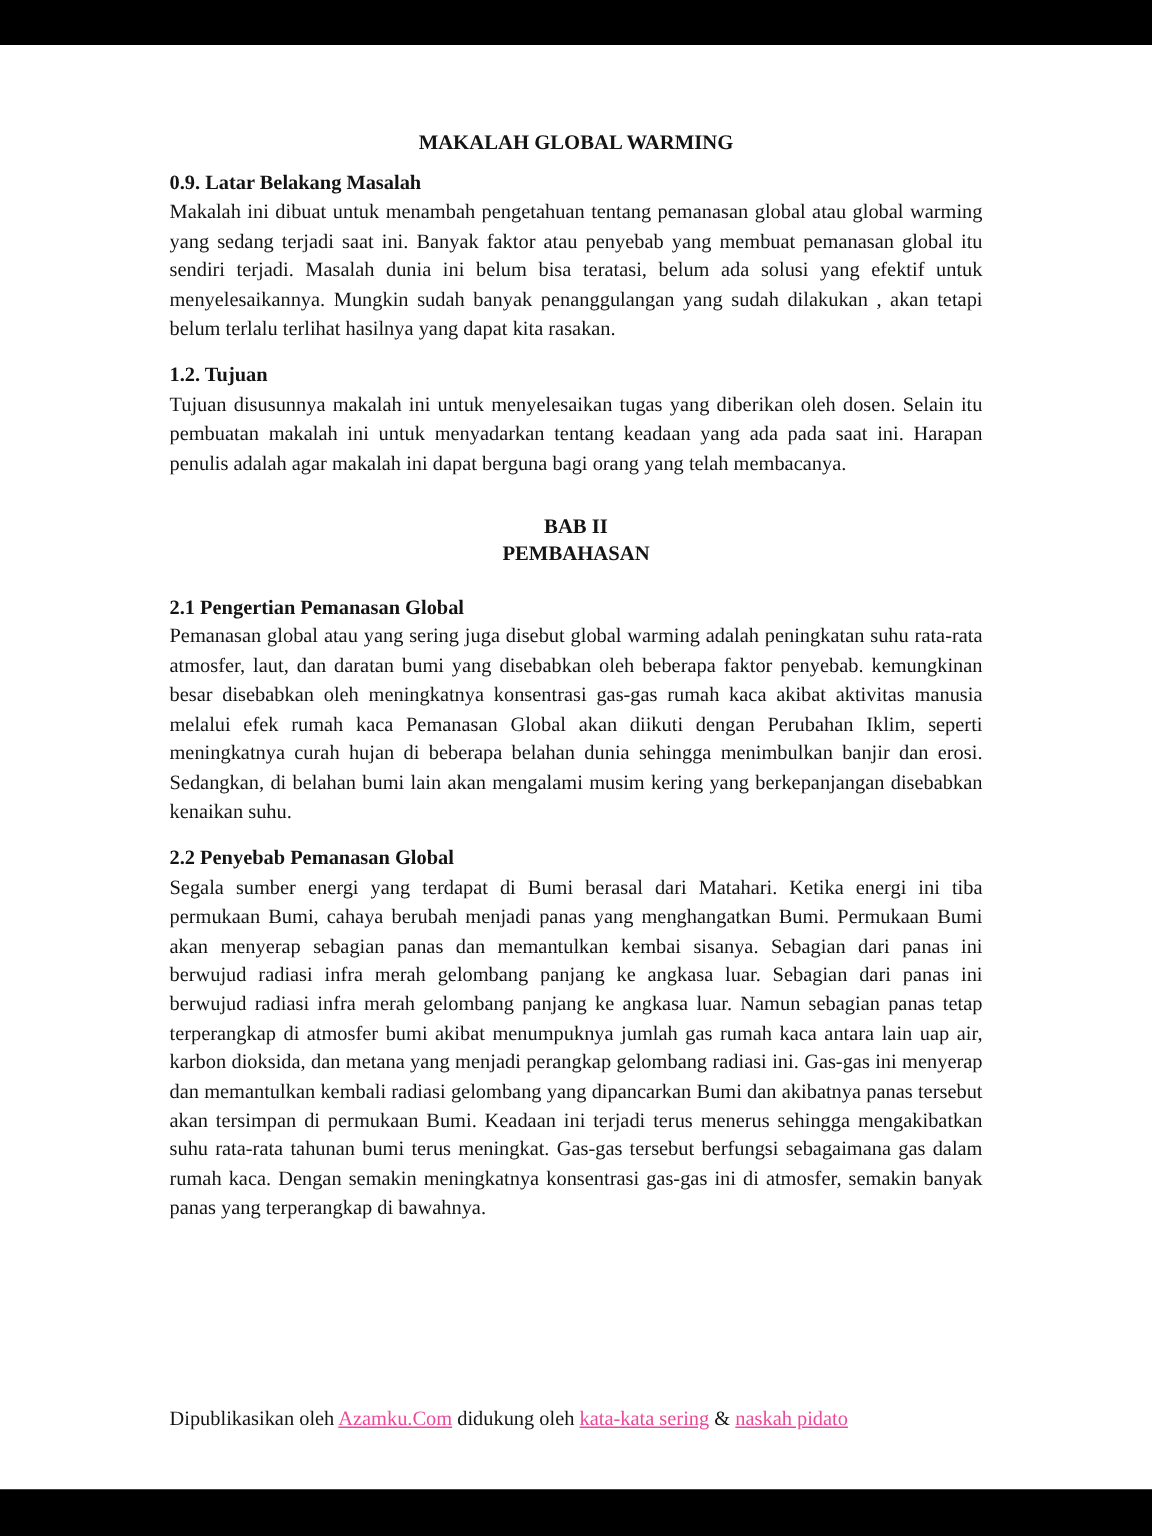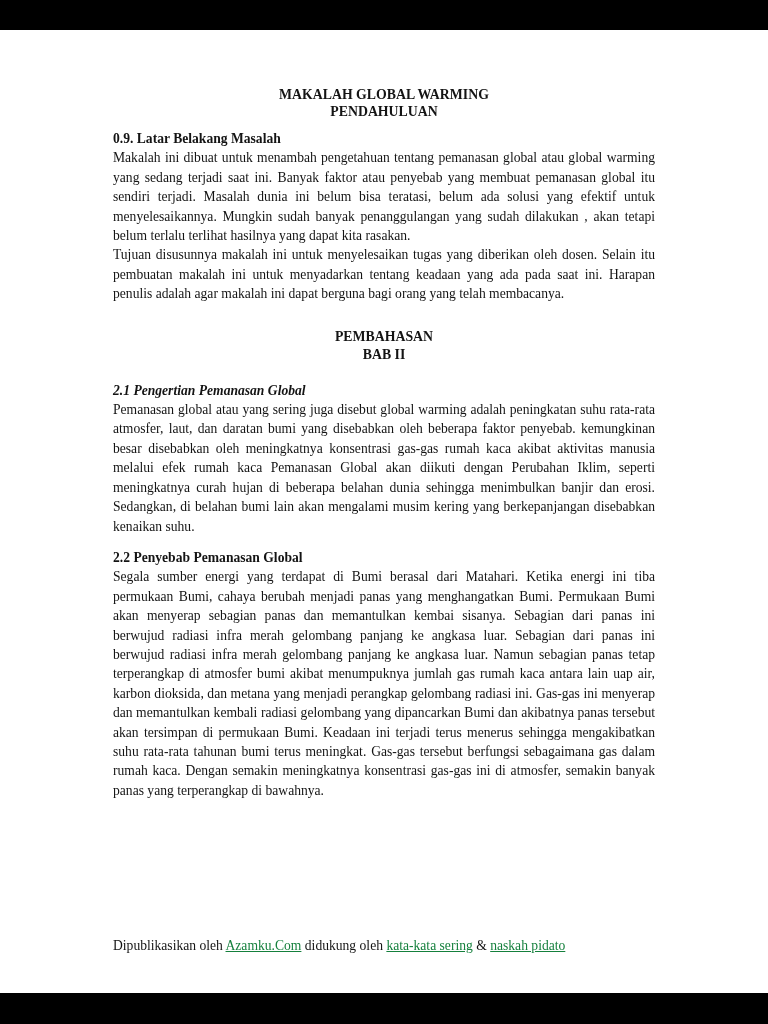--- a/index.html
+++ b/index.html
@@ -50,57 +50,57 @@
   }
   .heading.tight { margin-top: 0; }
   .para {
     text-align: justify;
     margin: 0;
   }
   .chapter-block {
     margin-top: 24px;
   }
   .chapter-block .center-line { line-height: 18px; }
-  .after-chapter { margin-top: 17px; font-style: italic; }
+  .after-chapter { margin-top: 17px; }
   .footer {
     position: absolute;
     left: 113px;
     right: 113px;
     bottom: 38px;
     font-size: 13.6px;
     line-height: 19.4px;
     color: #141414;
   }
   .footer a {
-    color: #15803d;
+    color: #ec4899;
     text-decoration: underline;
     cursor: pointer;
   }
 </style>
 </head>
 <body>
 
 <div class="viewer">
 
   <div class="letterbox top"></div>
 
   <div class="page">
     <div class="content">
 
       <div class="center-line">MAKALAH GLOBAL WARMING</div>
-      <div class="center-line">PENDAHULUAN</div>
 
       <div class="heading">0.9. Latar Belakang Masalah</div>
       <p class="para">Makalah ini dibuat untuk menambah pengetahuan tentang pemanasan global atau global warming yang sedang terjadi saat ini. Banyak faktor atau penyebab yang membuat pemanasan global itu sendiri terjadi. Masalah dunia ini belum bisa teratasi, belum ada solusi yang efektif untuk menyelesaikannya. Mungkin sudah banyak penanggulangan yang sudah dilakukan , akan tetapi belum terlalu terlihat hasilnya yang dapat kita rasakan.</p>
 
+      <div class="heading" style="margin-top:12px">1.2. Tujuan</div>
       <p class="para">Tujuan disusunnya makalah ini untuk menyelesaikan tugas yang diberikan oleh dosen. Selain itu pembuatan makalah ini untuk menyadarkan tentang keadaan yang ada pada saat ini. Harapan penulis adalah agar makalah ini dapat berguna bagi orang yang telah membacanya.</p>
 
       <div class="chapter-block">
+        <div class="center-line">BAB II</div>
         <div class="center-line">PEMBAHASAN</div>
-        <div class="center-line">BAB II</div>
       </div>
 
       <div class="heading after-chapter">2.1 Pengertian Pemanasan Global</div>
       <p class="para">Pemanasan global atau yang sering juga disebut global warming adalah peningkatan suhu rata-rata atmosfer, laut, dan daratan bumi yang disebabkan oleh beberapa faktor penyebab. kemungkinan besar disebabkan oleh meningkatnya konsentrasi gas-gas rumah kaca akibat aktivitas manusia melalui efek rumah kaca Pemanasan Global akan diikuti dengan Perubahan Iklim, seperti meningkatnya curah hujan di beberapa belahan dunia sehingga menimbulkan banjir dan erosi. Sedangkan, di belahan bumi lain akan mengalami musim kering yang berkepanjangan disebabkan kenaikan suhu.</p>
 
       <div class="heading" style="margin-top:12px">2.2 Penyebab Pemanasan Global</div>
       <p class="para">Segala sumber energi yang terdapat di Bumi berasal dari Matahari. Ketika energi ini tiba permukaan Bumi, cahaya berubah menjadi panas yang menghangatkan Bumi. Permukaan Bumi akan menyerap sebagian panas dan memantulkan kembai sisanya. Sebagian dari panas ini berwujud radiasi infra merah gelombang panjang ke angkasa luar. Sebagian dari panas ini berwujud radiasi infra merah gelombang panjang ke angkasa luar. Namun sebagian panas tetap terperangkap di atmosfer bumi akibat menumpuknya jumlah gas rumah kaca antara lain uap air, karbon dioksida, dan metana yang menjadi perangkap gelombang radiasi ini. Gas-gas ini menyerap dan memantulkan kembali radiasi gelombang yang dipancarkan Bumi dan akibatnya panas tersebut akan tersimpan di permukaan Bumi. Keadaan ini terjadi terus menerus sehingga mengakibatkan suhu rata-rata tahunan bumi terus meningkat. Gas-gas tersebut berfungsi sebagaimana gas dalam rumah kaca. Dengan semakin meningkatnya konsentrasi gas-gas ini di atmosfer, semakin banyak panas yang terperangkap di bawahnya.</p>
 
     </div>
 

